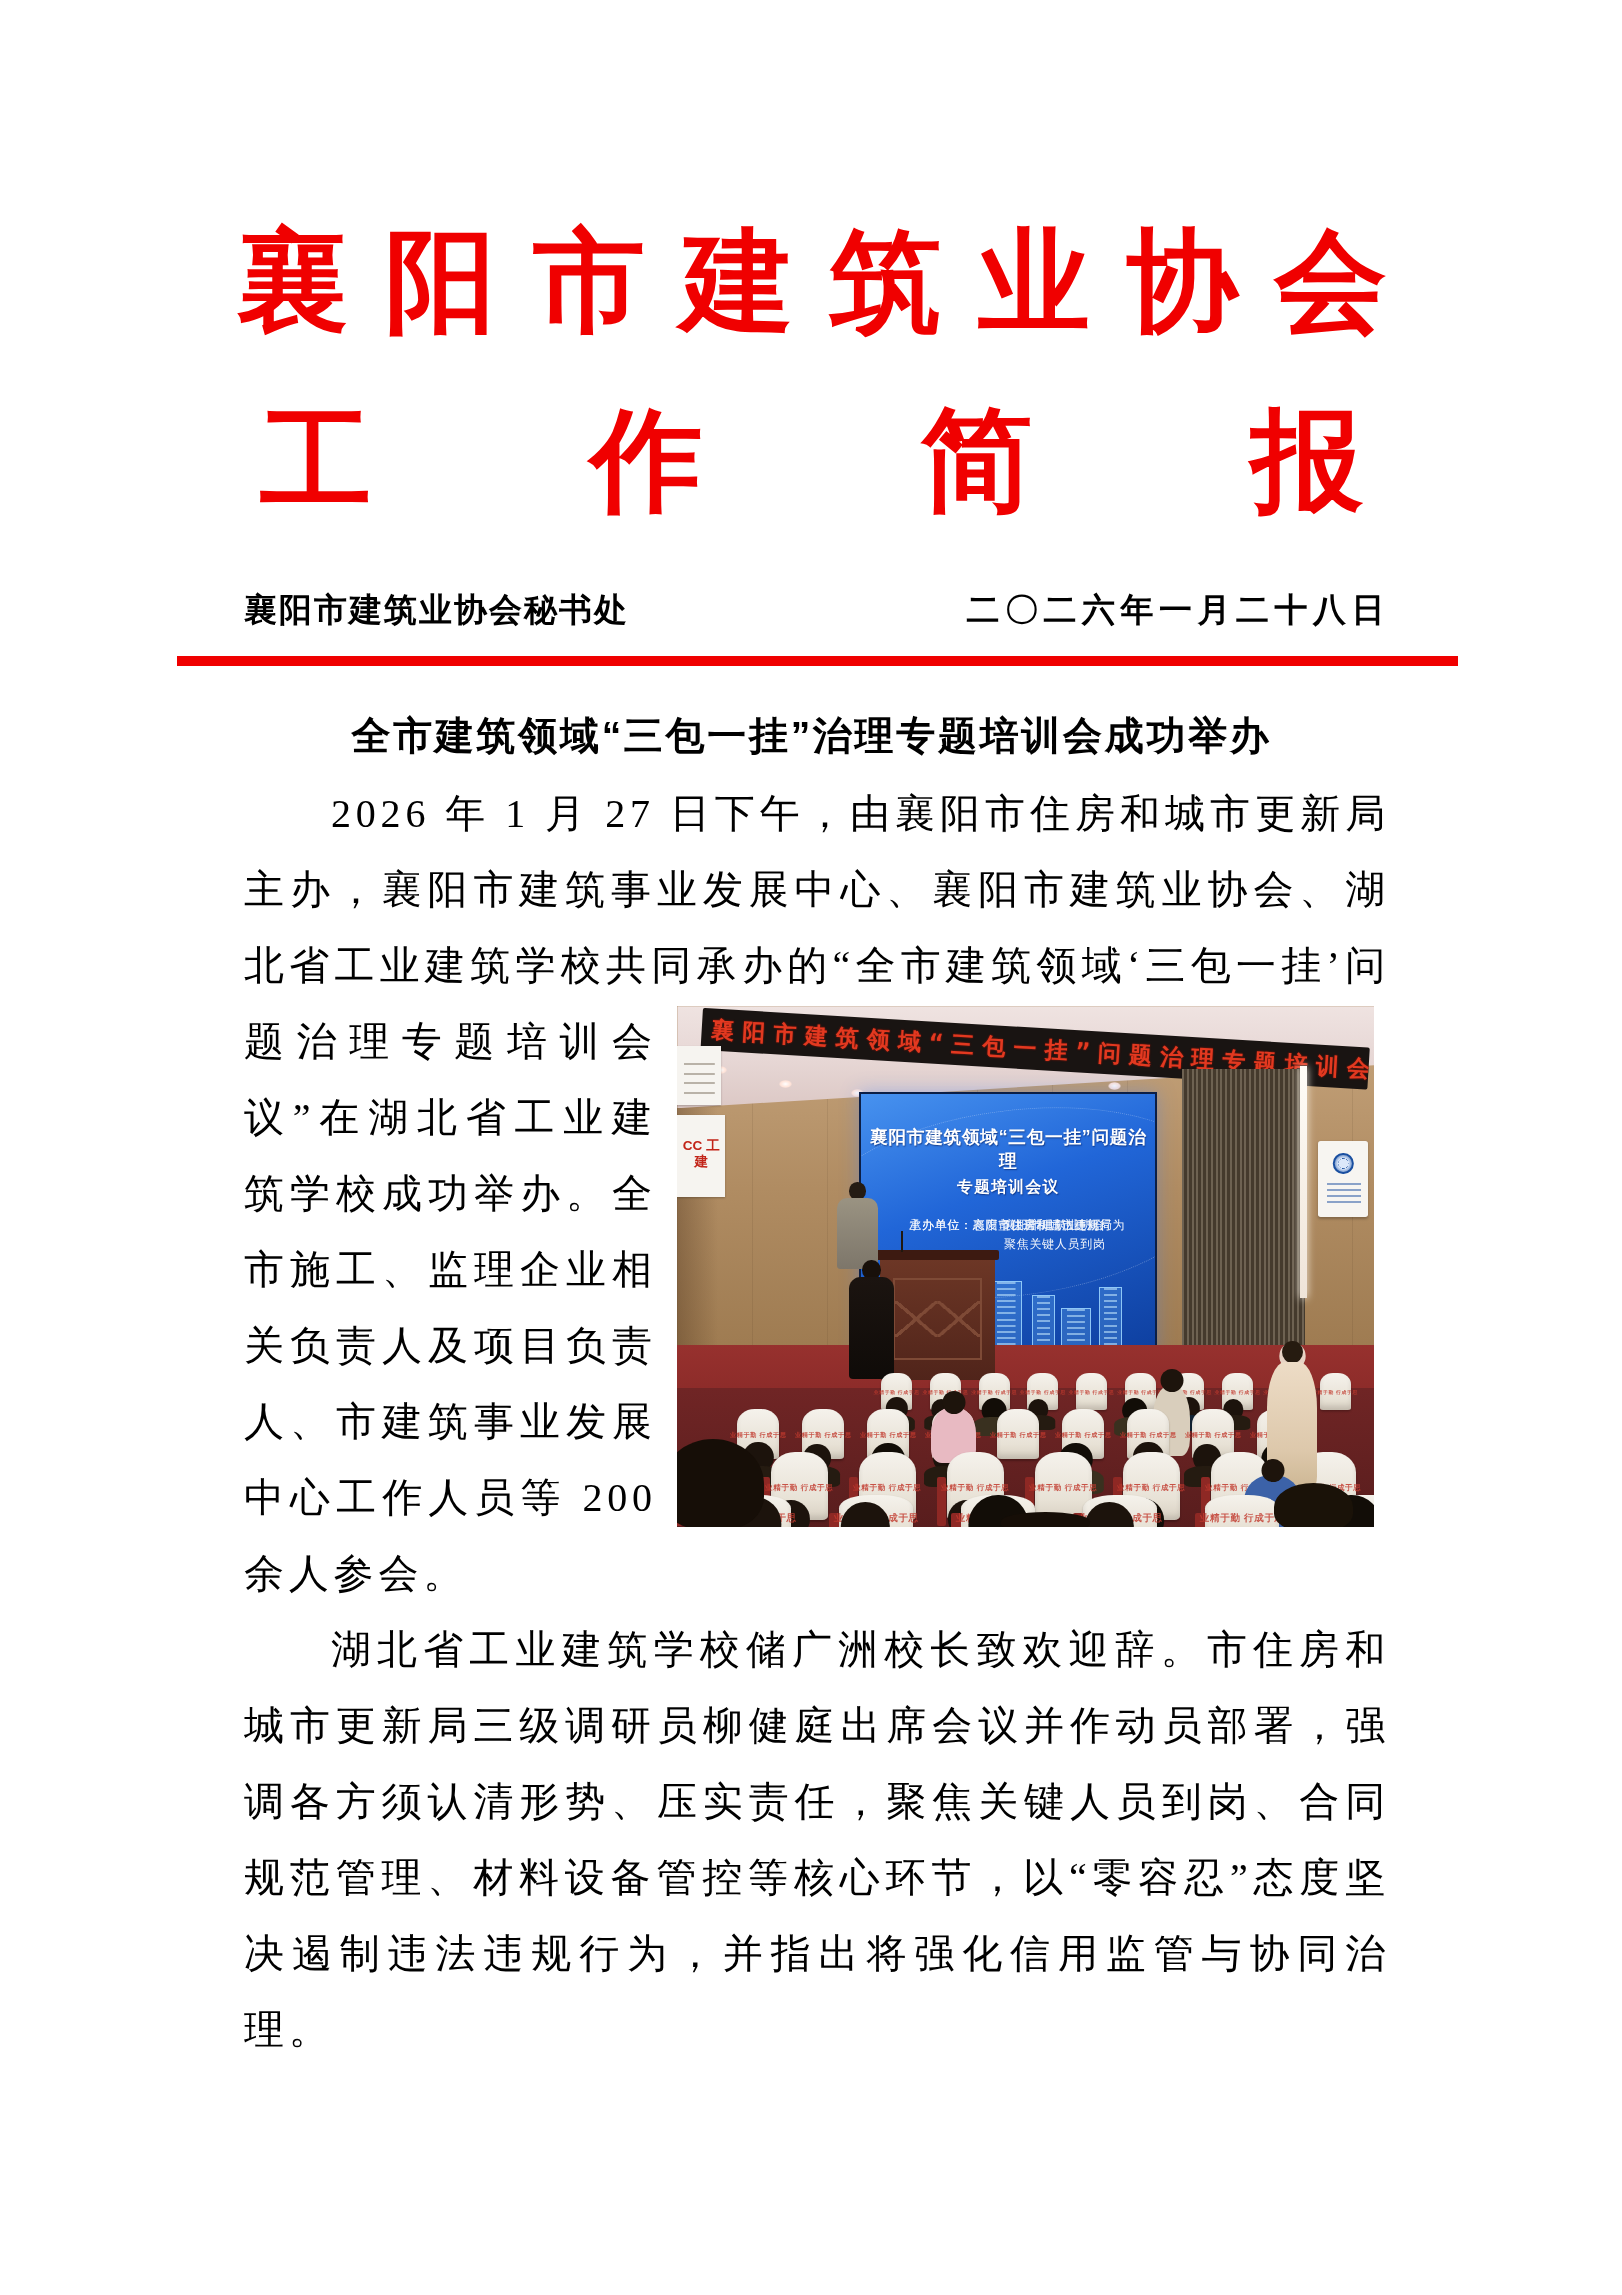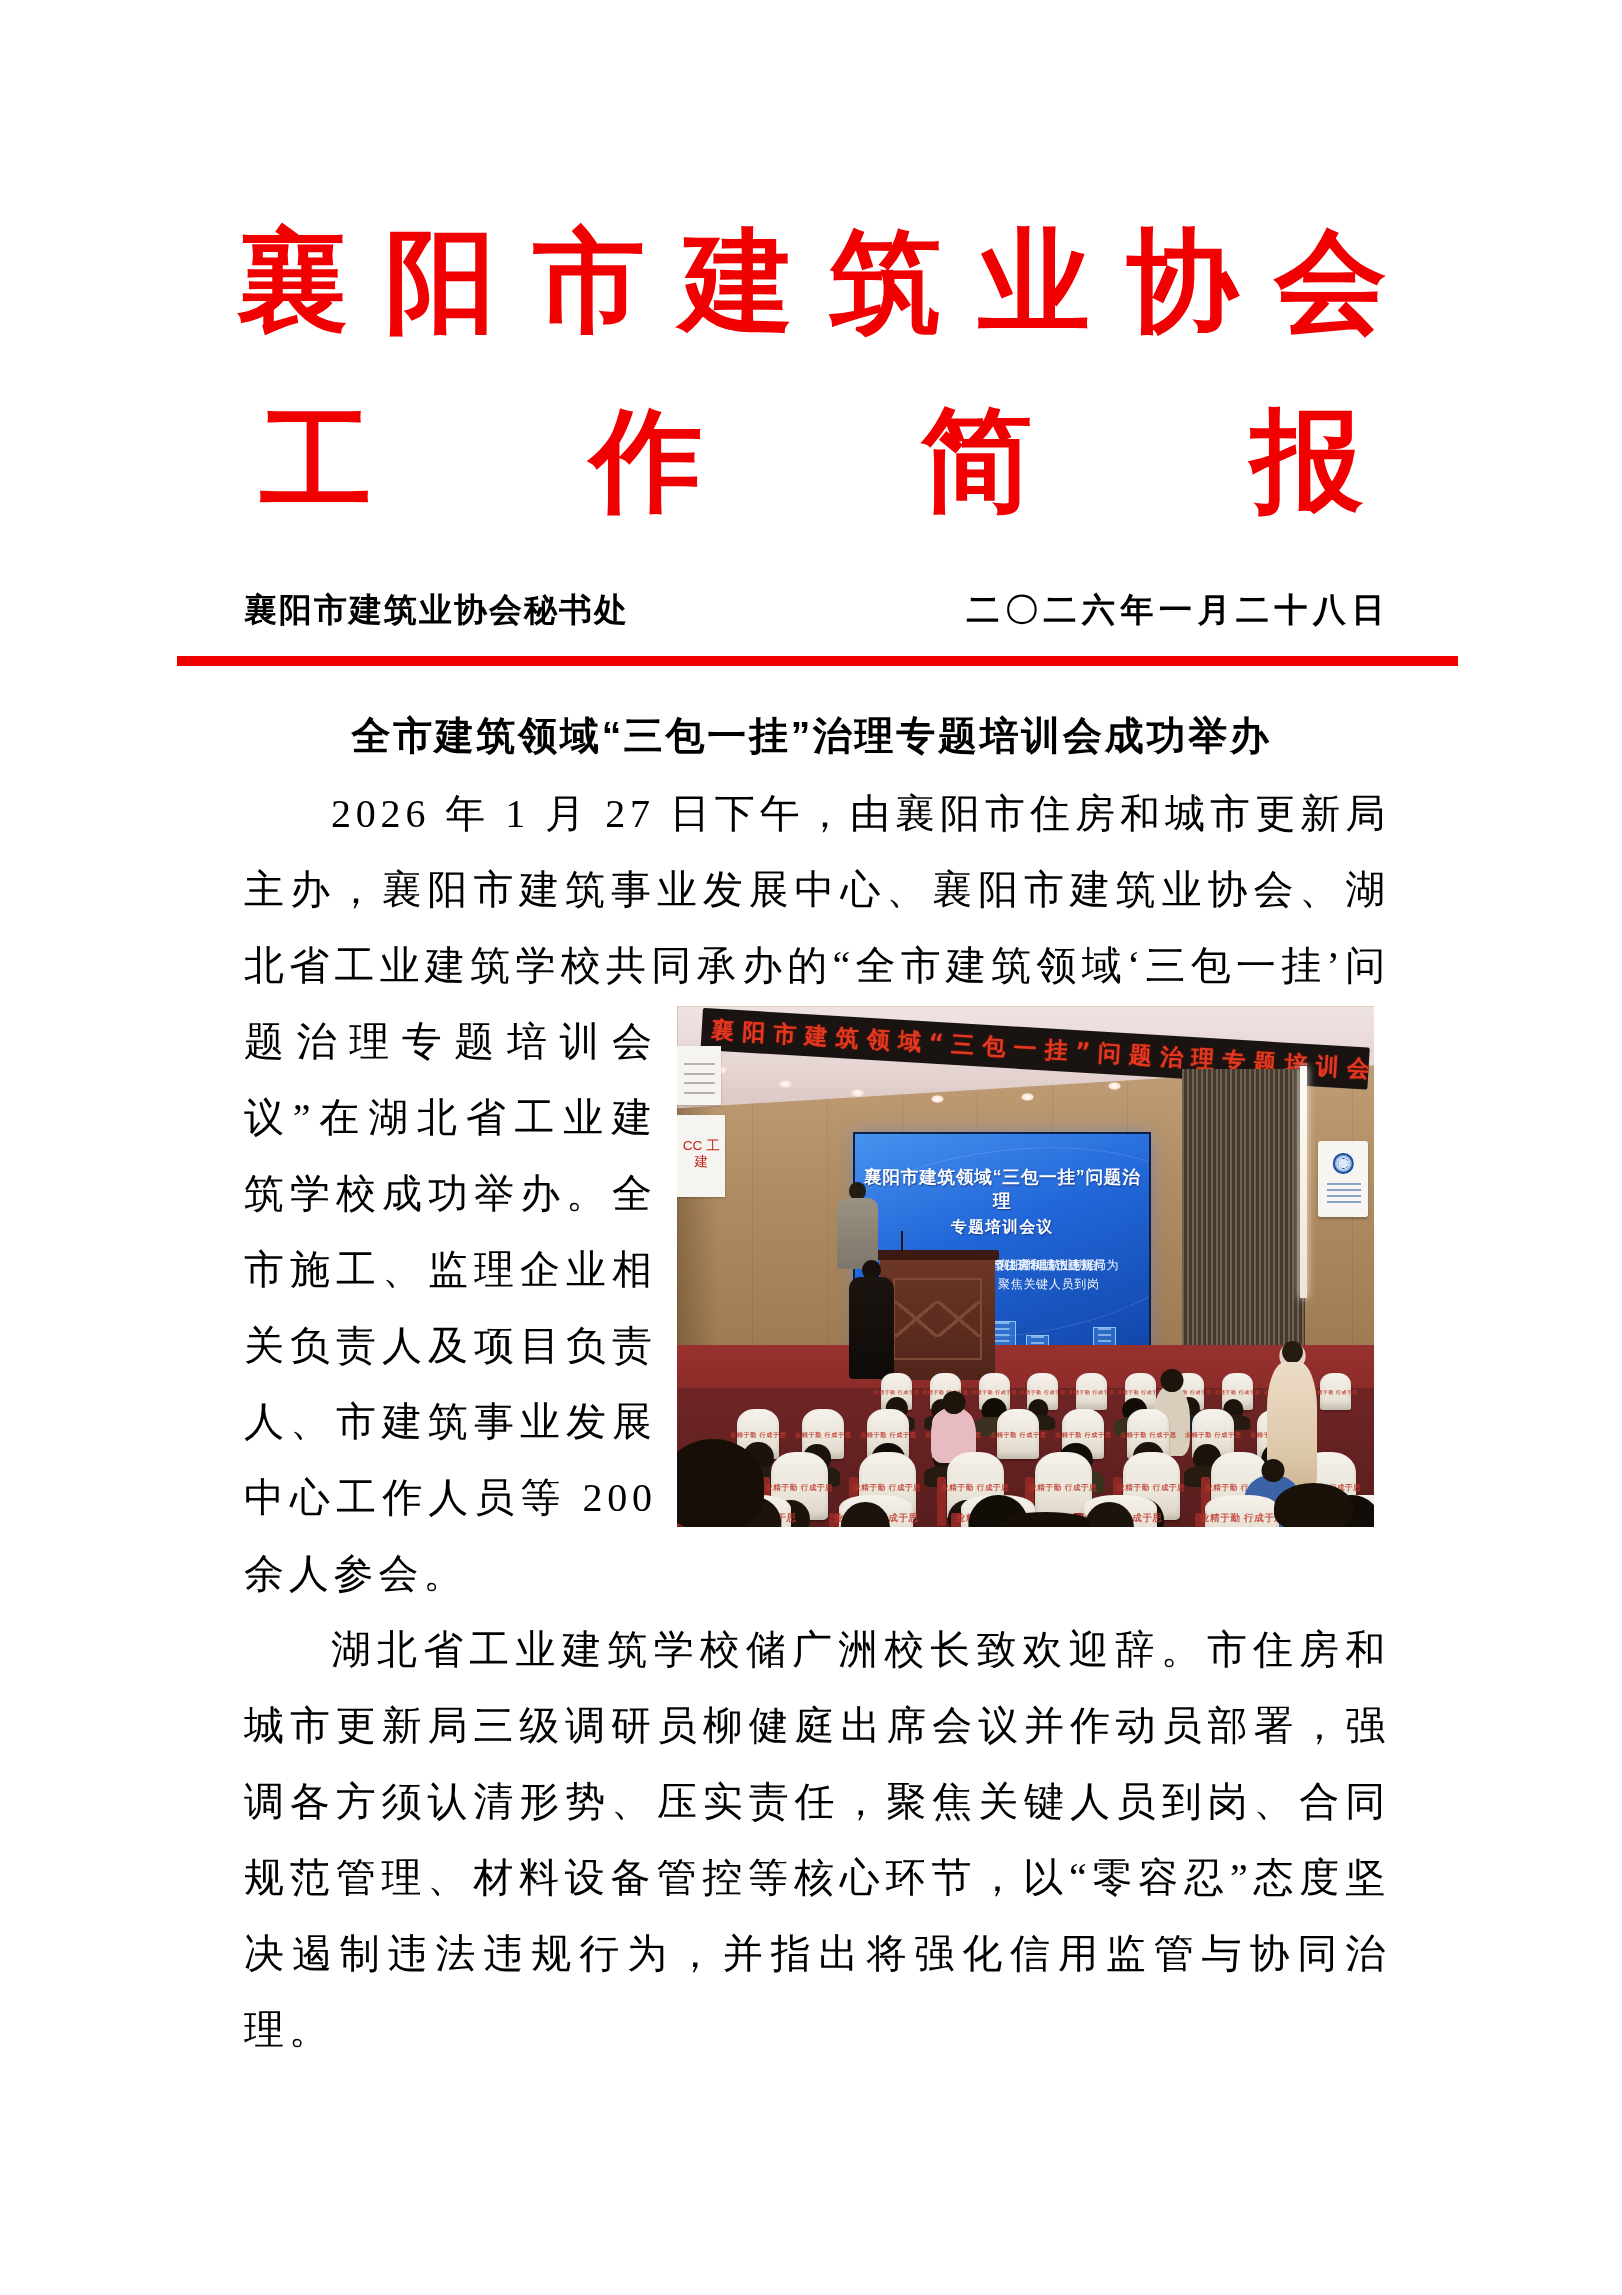--- a/index.html
+++ b/index.html
@@ -70,24 +70,24 @@
     transform:rotate(3.4deg); transform-origin:left top;
     display:flex; align-items:center; overflow:hidden; border-radius:2px;
   }
   .ph-ticker span {
     color:#ee3b22; font-size:23px; font-weight:bold; letter-spacing:8.2px;
     white-space:nowrap; padding-left:9.5px; opacity:.95;
     text-shadow:0 0 2px rgba(200,30,10,.8);
     font-family:"DejaVu Sans Mono","Liberation Mono",monospace;
   }
   .ph-screen {
-    left:176px; top:86px; width:298px; height:262px;
+    left:182px; top:86px; width:298px; height:262px;
     background:linear-gradient(160deg,#4792ef 0%,#2166d8 40%,#0e3f9f 100%);
     border:2px solid #0c1f46; box-shadow:0 0 17.7px rgba(60,130,255,.35);
-    text-align:center; color:#fff; overflow:hidden;margin-top:40px;
+    text-align:center; color:#fff; overflow:hidden;
   }
   .scr-arc { left:-18%; top:6%; width:140%; height:72%;
     border:1.4px dotted rgba(255,255,255,.28); border-radius:50%;
     transform:rotate(-7deg); }
   .scr-title { position:static !important; margin-top:31px; font-size:17.7px;
     font-weight:bold; letter-spacing:0.7px; text-shadow:0.7px 0.7px 1.4px rgba(0,20,80,.6); }
   .scr-title2 { position:static !important; margin-top:4.1px; font-size:15.7px;
     font-weight:bold; letter-spacing:1.4px; text-shadow:0.7px 0.7px 1.4px rgba(0,20,80,.6); }
   .scr-orgs { position:static !important; margin:17.7px 0 0 48px;
     text-align:center; font-size:12px; line-height:1.6; letter-spacing:0.7px; opacity:.95; }
@@ -109,21 +109,21 @@
   .logo-circle { left:50%; top:12.3px; transform:translateX(-50%);
     width:20.4px; height:20.4px; border-radius:50%; border:2px solid #1a4fa0;
     background:radial-gradient(circle,#dce8fa 40%,#1a4fa0 42%,#dce8fa 44%,#1a4fa0 100%); }
   .logo-lines { left:8.2px; top:42px; width:34px; height:23px;
     background:repeating-linear-gradient(180deg,#8aa2c8 0 2px,transparent 2px 6.1px); }
   .ph-plaque { background:#f6f4f0; box-shadow:0 1.4px 2px rgba(0,0,0,.25); }
   .ph-plaque.p1 { left:0; top:40px; width:44px; height:59px;
     background-image:repeating-linear-gradient(180deg,#b9b2a8 0 2px,transparent 2px 9.5px);
     background-size:70% 60%; background-position:center 70%; background-repeat:no-repeat; }
   .ph-plaque.p2 { left:0; top:109px; width:48px; height:82px; color:#c22418;
-    font-weight:normal; font-size:13.6px; text-align:center; line-height:1.2; padding-top:23px; }
+    font-weight:bold; font-size:13.6px; text-align:center; line-height:1.2; padding-top:23px; }
   .ph-window { left:649px; top:349px; width:31px; height:63px;
     background:#171310; border:2px solid #cfc6b8; }
   .ph-stage { left:0; top:339px; width:100%; height:104px;
     background:linear-gradient(180deg,#97312e 0%,#8a2a28 55%,#772121 100%); }
   .ph-stage-edge { left:0; top:436px; width:100%; height:5.5px; background:#561a18; }
   .ph-floor { left:0; top:382px; width:100%; height:140px;
     background:linear-gradient(180deg,#702525,#581d1d); }
   .ph-podium { left:203px; top:251px; width:115px; height:123px;
     background:linear-gradient(180deg,#6d3726 0%,#50241a 100%); border-radius:2.7px; }
   .ph-podium::before { content:''; position:absolute; left:-4.1px; top:-6.8px;

